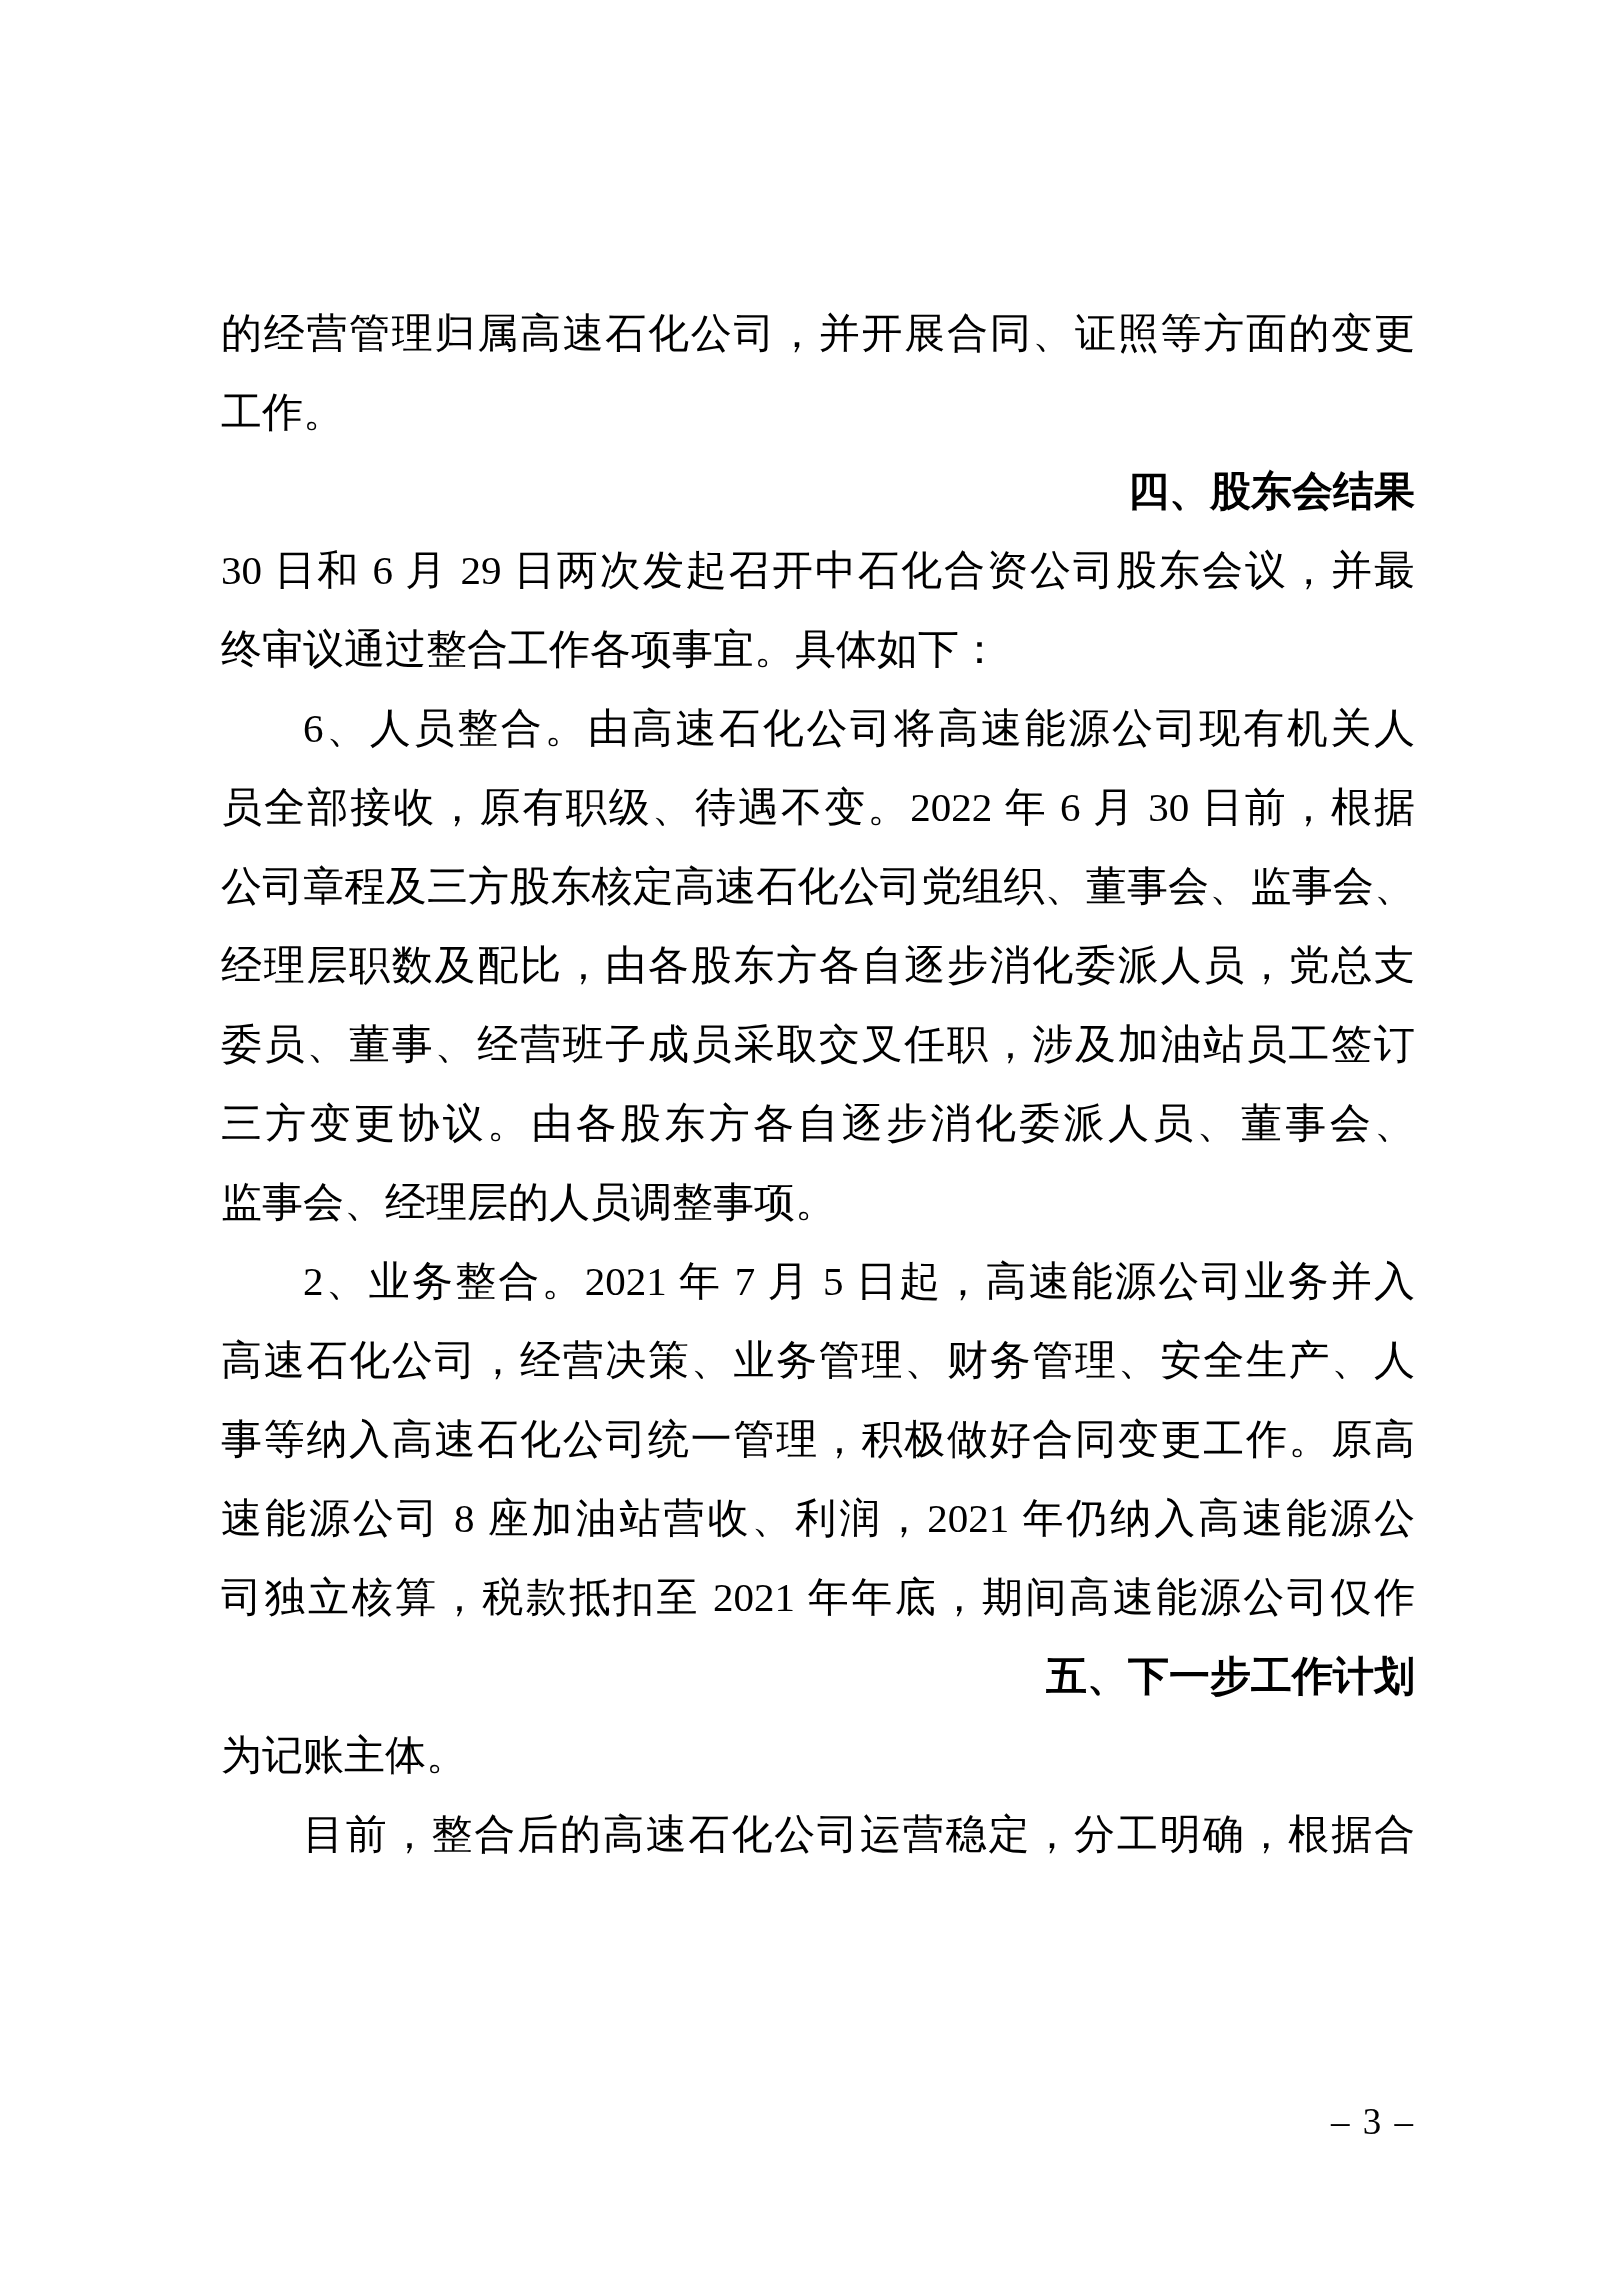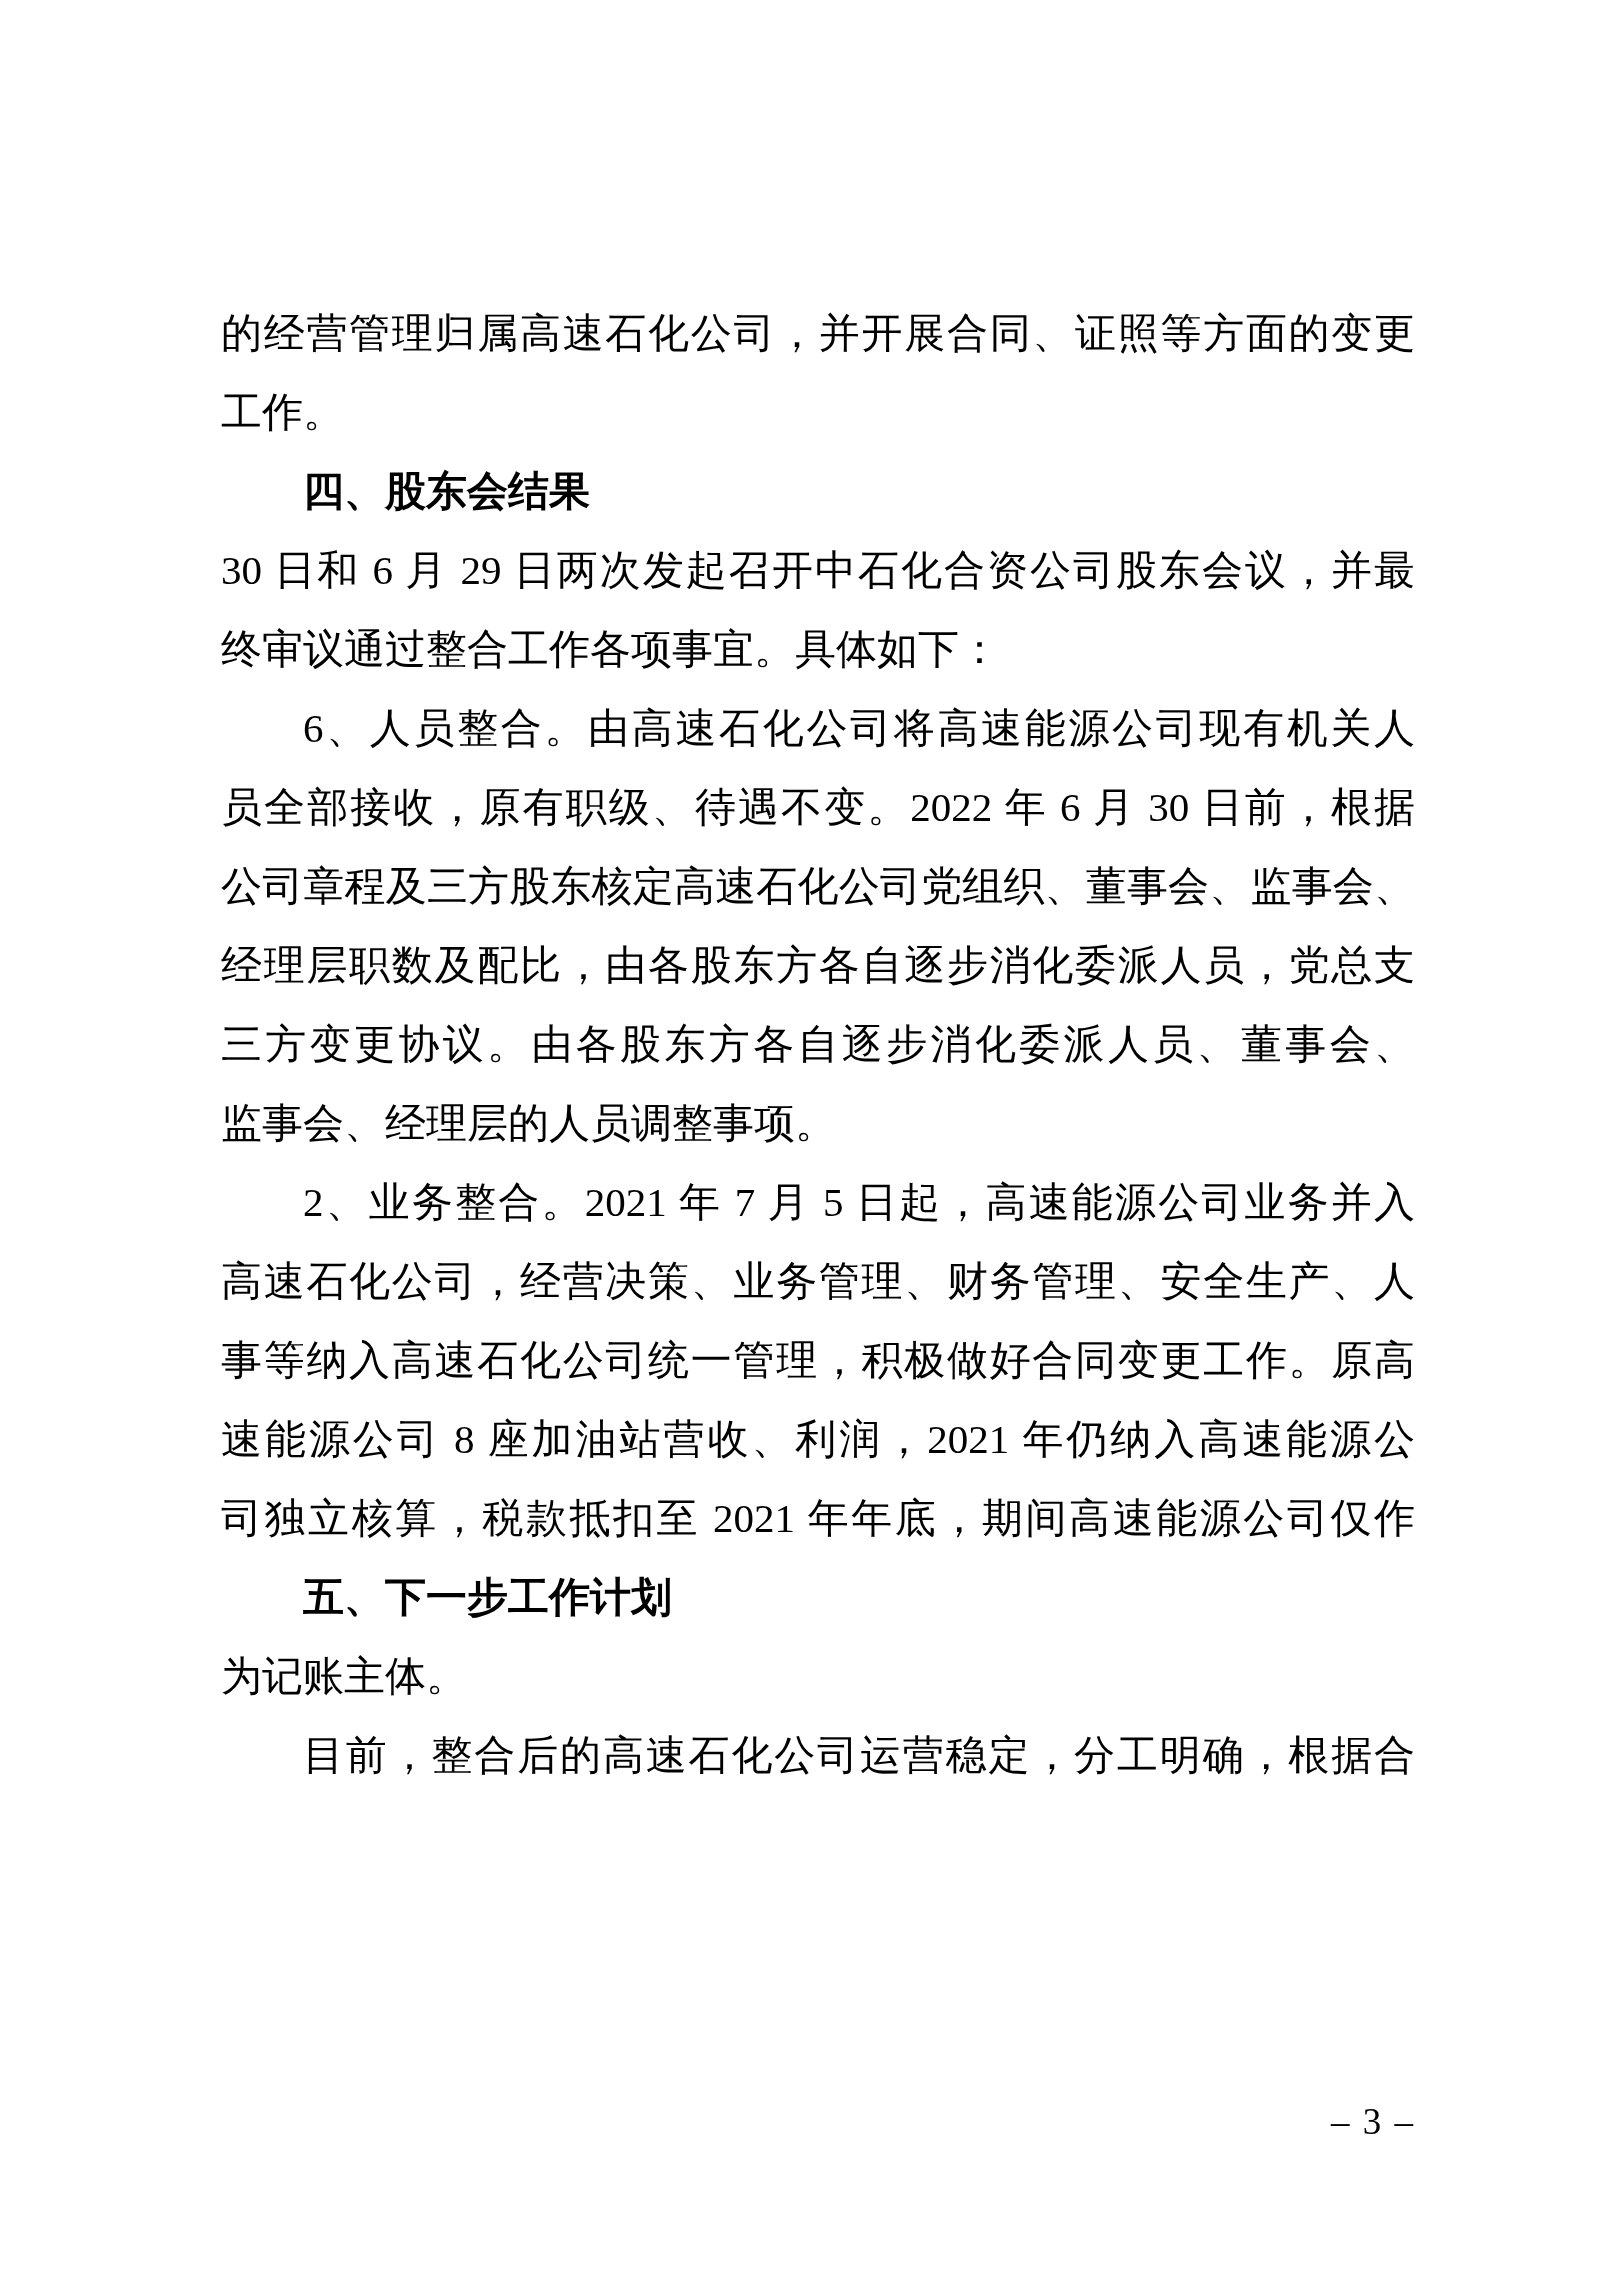--- a/index.html
+++ b/index.html
@@ -34,20 +34,21 @@
   .fill {
     text-align: justify;
     text-align-last: justify;
   }
   .indent {
     text-indent: 2em;
   }
   .heading {
     font-family: "Liberation Sans", sans-serif;
     font-weight: 700;
+    text-align: right;
   }
   .page-number {
     position: absolute;
     top: 2098px;
     left: 221px;
     width: 1194px;
     text-align: right;
     font-size: 37px;
     line-height: 47px;
     font-family: "Liberation Serif", serif;
@@ -61,20 +62,21 @@
   <div class="content">
     <div class="line fill">的经营管理归属高速石化公司，并开展合同、证照等方面的变更</div>
     <div class="line">工作。</div>
     <div class="line heading indent">四、股东会结果</div>
     <div class="line fill">30 日和 6 月 29 日两次发起召开中石化合资公司股东会议，并最</div>
     <div class="line">终审议通过整合工作各项事宜。具体如下：</div>
     <div class="line fill indent">6、人员整合。由高速石化公司将高速能源公司现有机关人</div>
     <div class="line fill">员全部接收，原有职级、待遇不变。2022 年 6 月 30 日前，根据</div>
     <div class="line fill">公司章程及三方股东核定高速石化公司党组织、董事会、监事会、</div>
     <div class="line fill">经理层职数及配比，由各股东方各自逐步消化委派人员，党总支</div>
+    <div class="line fill">委员、董事、经营班子成员采取交叉任职，涉及加油站员工签订</div>
     <div class="line fill">三方变更协议。由各股东方各自逐步消化委派人员、董事会、</div>
     <div class="line">监事会、经理层的人员调整事项。</div>
     <div class="line fill indent">2、业务整合。2021 年 7 月 5 日起，高速能源公司业务并入</div>
     <div class="line fill">高速石化公司，经营决策、业务管理、财务管理、安全生产、人</div>
     <div class="line fill">事等纳入高速石化公司统一管理，积极做好合同变更工作。原高</div>
     <div class="line fill">速能源公司 8 座加油站营收、利润，2021 年仍纳入高速能源公</div>
     <div class="line fill">司独立核算，税款抵扣至 2021 年年底，期间高速能源公司仅作</div>
     <div class="line heading indent">五、下一步工作计划</div>
     <div class="line">为记账主体。</div>
     <div class="line fill indent">目前，整合后的高速石化公司运营稳定，分工明确，根据合</div>

